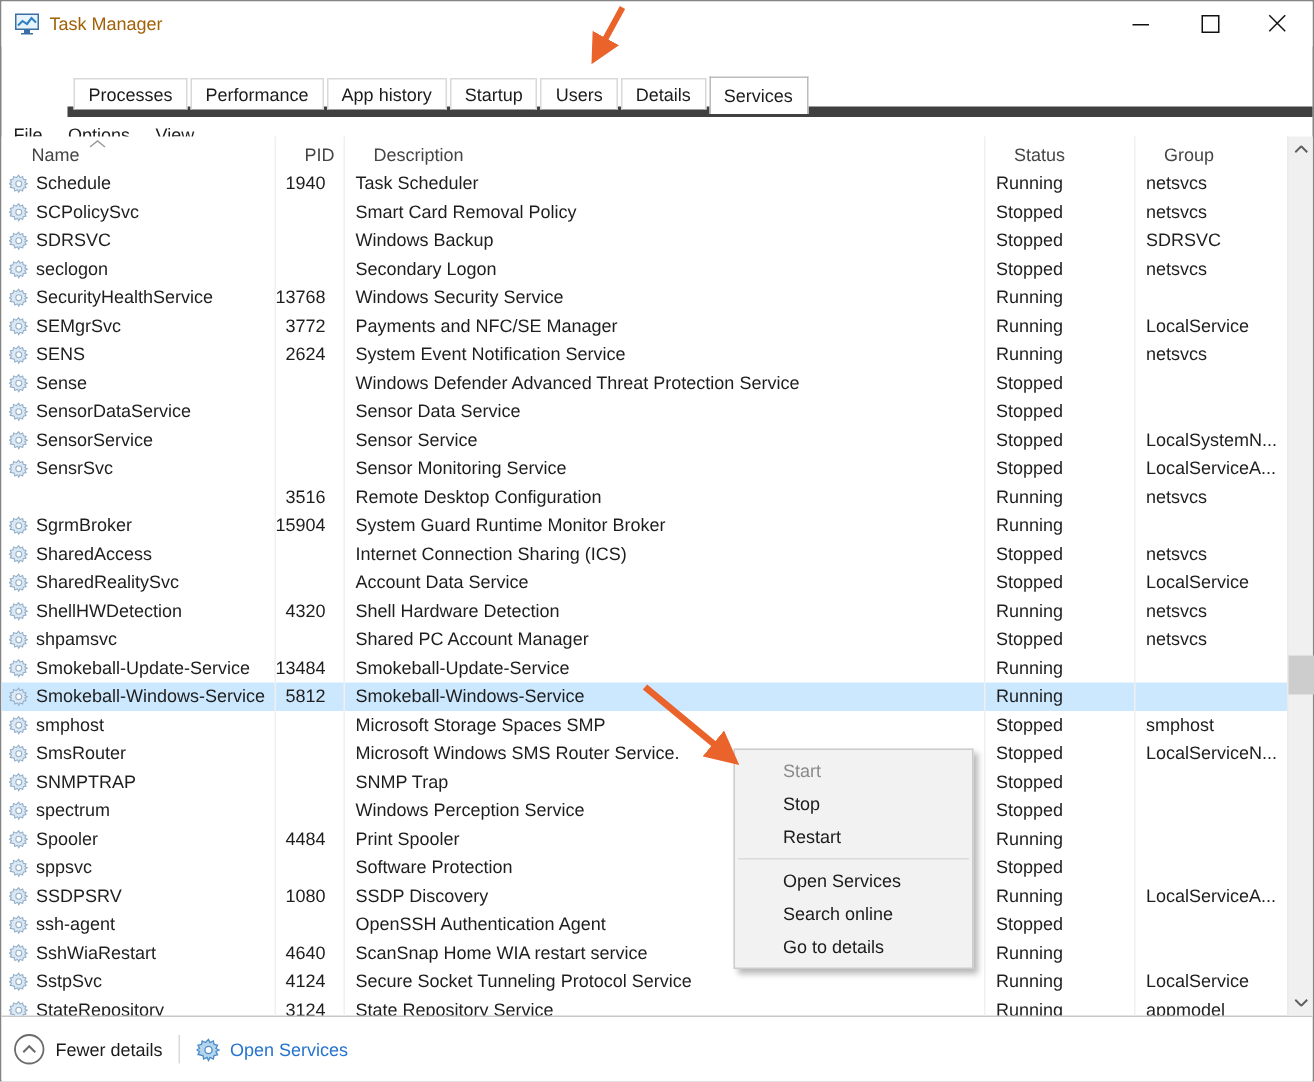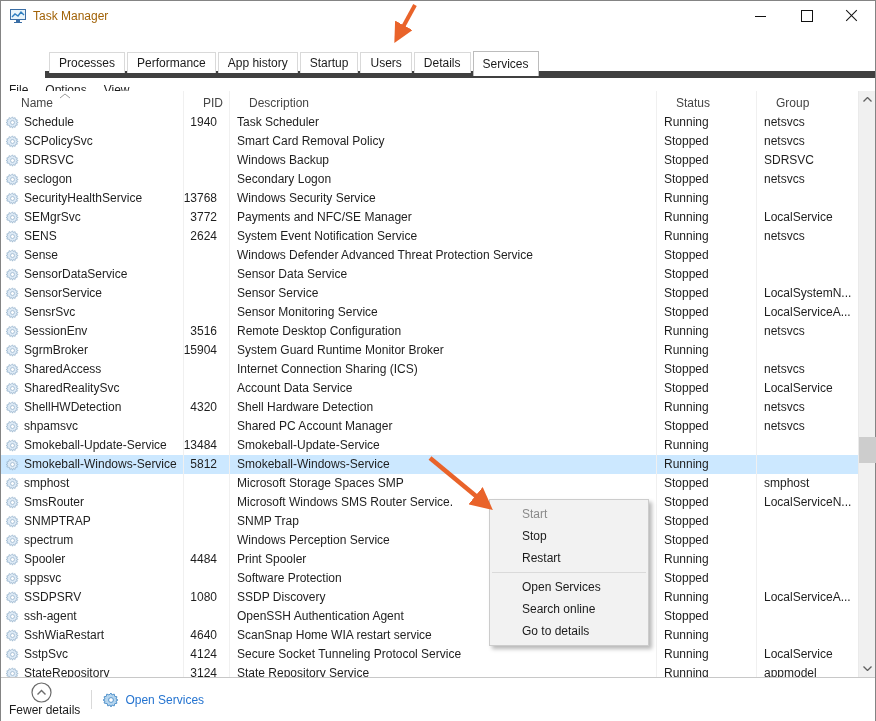--- a/index.html
+++ b/index.html
@@ -49,21 +49,21 @@
   .cell.pid{text-align:right;padding-left:0;padding-right:12px;}
 
   
   .scroll{position:absolute;right:0;top:0;width:17px;height:586px;background:#f0f0f0;border-left:1px solid #eaeaea;box-sizing:border-box;}
   .sbtn{position:absolute;left:0;width:17px;height:17px;display:flex;align-items:center;justify-content:center;}
   .sbtn.up{top:0;} .sbtn.down{bottom:0;}
   .sthumb{position:absolute;left:0;top:346px;width:17px;height:26px;background:#cdcdcd;}
 
   
   .footer{position:absolute;left:0;right:0;top:677px;height:43px;background:#fff;display:flex;align-items:center;padding-left:8px;box-sizing:border-box;}
-  .fewer{display:flex;align-items:center;font-size:12px;color:#1b1b1b;flex-direction:column;}
+  .fewer{display:flex;align-items:center;font-size:12px;color:#1b1b1b;}
   .fewer svg{margin-right:7px;}
   .fdivider{width:1px;height:19px;background:#d9d9d9;margin:0 11px;}
   .openservices{display:flex;align-items:center;font-size:12px;color:#2574d0;}
   .openservices svg{margin-right:6px;}
 
   
   .ctxmenu{position:absolute;left:488px;top:466px;width:160px;box-sizing:border-box;background:#f2f2f2;
            border:1px solid #cccccc;padding:3px 0;box-shadow:3px 3px 4px rgba(0,0,0,0.28);z-index:5;margin-top:32px;}
   .mitem{height:22px;line-height:22px;font-size:12px;color:#1b1b1b;padding-left:32px;white-space:nowrap;}
   .mitem.disabled{color:#8b8b8b;}
@@ -266,27 +266,20 @@
               <circle cx="8" cy="8" r="2.4" fill="#fff" stroke="#93afc9" stroke-width="0.9"></circle>
             </svg>
             <span>SensrSvc</span>
           </div>
           <div class="cell c1 pid"></div>
           <div class="cell c2 desc">Sensor Monitoring Service</div>
           <div class="cell c3 status">Stopped</div>
           <div class="cell c4 group">LocalServiceA...</div>
         </div>
         <div class="lrow">
-          <div class="cell c0 name">
-            <svg width="13" height="13" viewBox="0 0 16 16">
-              <path d="M8 1l1 2 2.2-1 .5 2.3 2.3.5-1 2.2 2 1-2 1 1 2.2-2.3.5-.5 2.3-2.2-1-1 2-1-2-2.2 1-.5-2.3L1 11l1-2-2-1 2-1-1-2.2 2.3-.5L3.8 2 6 3z" fill="#dce9f5" stroke="#93afc9" stroke-width="0.9"></path>
-              <circle cx="8" cy="8" r="2.4" fill="#fff" stroke="#93afc9" stroke-width="0.9"></circle>
-            </svg>
-            <span>SessionEnv</span>
-          </div>
           <div class="cell c1 pid">3516</div>
           <div class="cell c2 desc">Remote Desktop Configuration</div>
           <div class="cell c3 status">Running</div>
           <div class="cell c4 group">netsvcs</div>
         </div>
         <div class="lrow">
           <div class="cell c0 name">
             <svg width="13" height="13" viewBox="0 0 16 16">
               <path d="M8 1l1 2 2.2-1 .5 2.3 2.3.5-1 2.2 2 1-2 1 1 2.2-2.3.5-.5 2.3-2.2-1-1 2-1-2-2.2 1-.5-2.3L1 11l1-2-2-1 2-1-1-2.2 2.3-.5L3.8 2 6 3z" fill="#dce9f5" stroke="#93afc9" stroke-width="0.9"></path>
               <circle cx="8" cy="8" r="2.4" fill="#fff" stroke="#93afc9" stroke-width="0.9"></circle>

